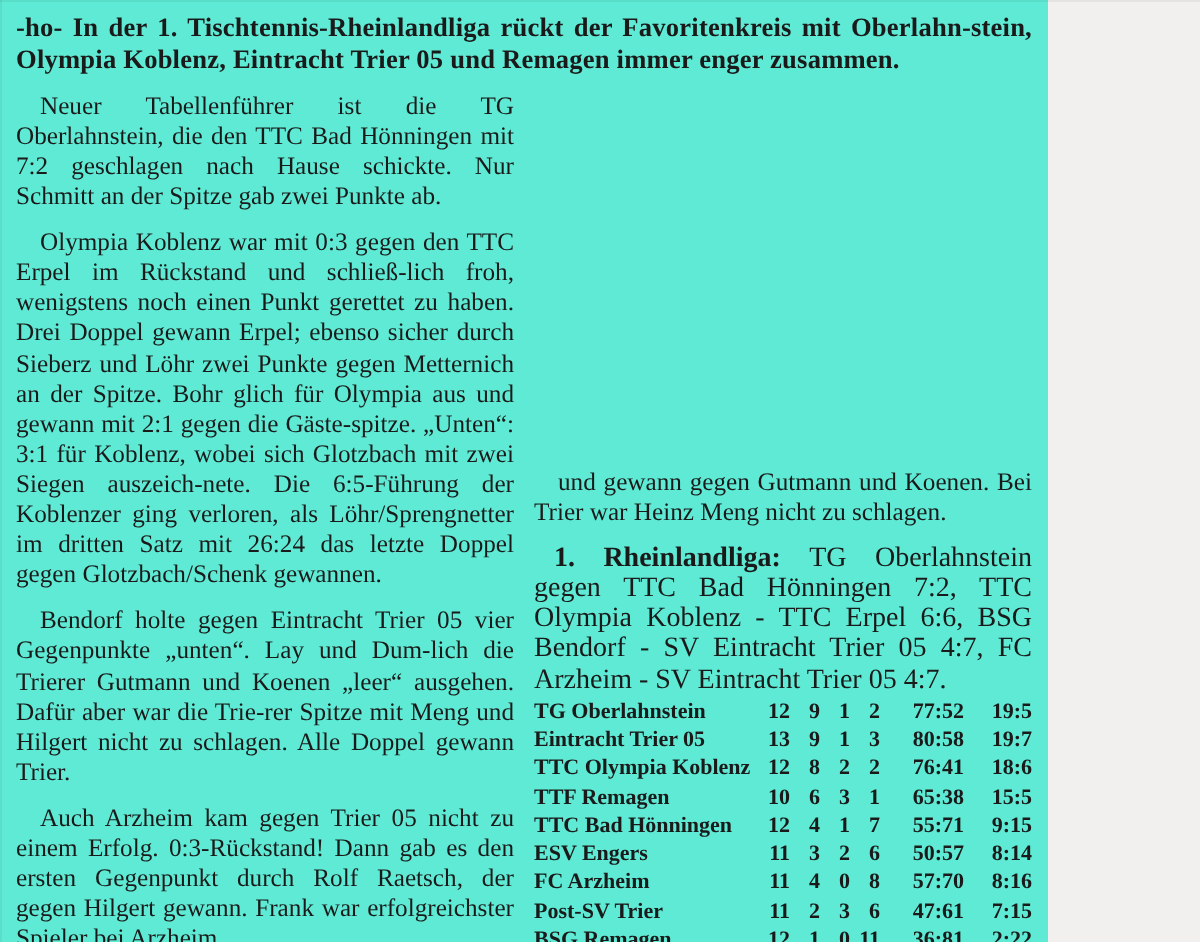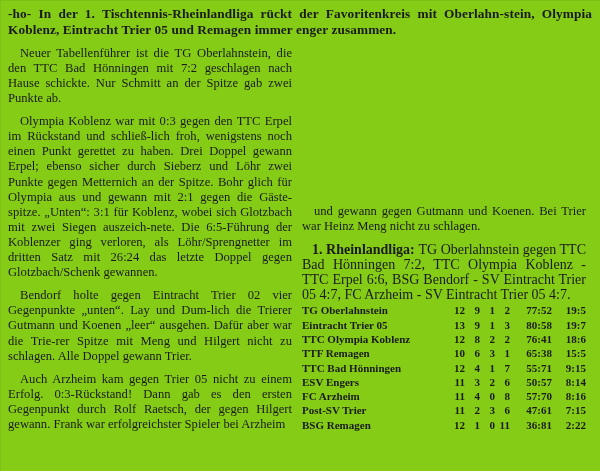--- a/index.html
+++ b/index.html
@@ -9,25 +9,25 @@
   body {
     width: 600px;
     height: 471px;
     background: #f2f0ee;
     font-family: "Liberation Serif", serif;
     color: #1a1a1a;
     overflow: hidden;
   }
   .page {
     position: relative;
-    width: 600px;
+    width: 524px;
     height: 471px;
     box-sizing: border-box;
     padding: 6px 8px 4px 8px;
-    background: #84cc16;
+    background: #5eead4;
   }
   
   .headline {
     font-weight: bold;
     font-size: 13.3px;
     line-height: 16.4px;
     text-align: justify;
     margin: 0 0 7px 0;
     letter-spacing: 0.1px;
   }
@@ -115,21 +115,21 @@
 <div class="page">
   <div class="edge-top"></div>
   <div class="edge-left"></div>
 
   <h1 class="headline"><span class="dash">-ho-</span> <span>In der 1. Tischtennis-Rheinlandliga rückt der Favoritenkreis mit Oberlahn-stein, Olympia Koblenz, Eintracht Trier 05 und Remagen immer enger zusammen.</span></h1>
 
   <div class="columns">
     <div class="col">
       <p class="body">Neuer Tabellenführer ist die TG Oberlahnstein, die den TTC Bad Hönningen mit 7:2 geschlagen nach Hause schickte. Nur Schmitt an der Spitze gab zwei Punkte ab.</p>
       <p class="body">Olympia Koblenz war mit 0:3 gegen den TTC Erpel im Rückstand und schließ-lich froh, wenigstens noch einen Punkt gerettet zu haben. Drei Doppel gewann Erpel; ebenso sicher durch Sieberz und Löhr zwei Punkte gegen Metternich an der Spitze. Bohr glich für Olympia aus und gewann mit 2:1 gegen die Gäste-spitze. „Unten“: 3:1 für Koblenz, wobei sich Glotzbach mit zwei Siegen auszeich-nete. Die 6:5-Führung der Koblenzer ging verloren, als Löhr/Sprengnetter im dritten Satz mit 26:24 das letzte Doppel gegen Glotzbach/Schenk gewannen.</p>
-      <p class="body">Bendorf holte gegen Eintracht Trier 02 vier Gegenpunkte „unten“. Lay und Dum-lich die Trierer Gutmann und Koenen „leer“ ausgehen. Dafür aber war die Trie-rer Spitze mit Meng und Hilgert nicht zu schlagen. Alle Doppel gewann Trier.</p>
+      <p class="body">Bendorf holte gegen Eintracht Trier 05 vier Gegenpunkte „unten“. Lay und Dum-lich die Trierer Gutmann und Koenen „leer“ ausgehen. Dafür aber war die Trie-rer Spitze mit Meng und Hilgert nicht zu schlagen. Alle Doppel gewann Trier.</p>
       <p class="body">Auch Arzheim kam gegen Trier 05 nicht zu einem Erfolg. 0:3-Rückstand! Dann gab es den ersten Gegenpunkt durch Rolf Raetsch, der gegen Hilgert gewann. Frank war erfolgreichster Spieler bei Arzheim</p>
     </div>
 
     <div class="col">
       <p class="body">und gewann gegen Gutmann und Koenen. Bei Trier war Heinz Meng nicht zu schlagen.</p>
 
       <p class="league-head" style="margin-top:8px;"><span class="bold-lead">1. Rheinlandliga:</span> <span class="rest">TG Oberlahnstein gegen TTC Bad Hönningen 7:2, TTC Olympia Koblenz - TTC Erpel 6:6, BSG Bendorf - SV Eintracht Trier 05 4:7, FC Arzheim - SV Eintracht Trier 05 4:7.</span></p>
 
       <table class="standings">
         <tbody>

